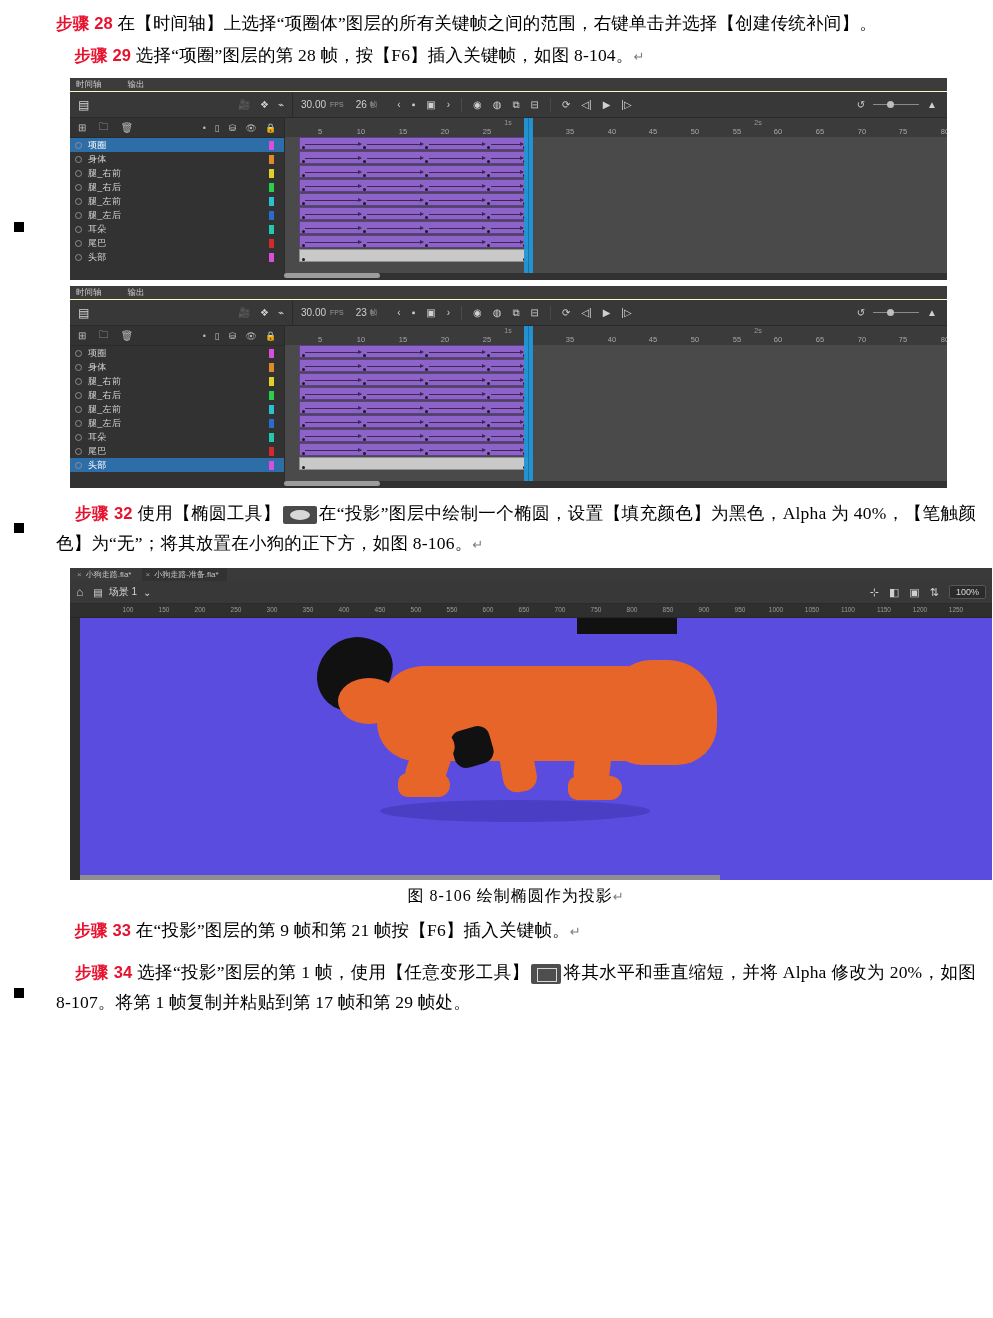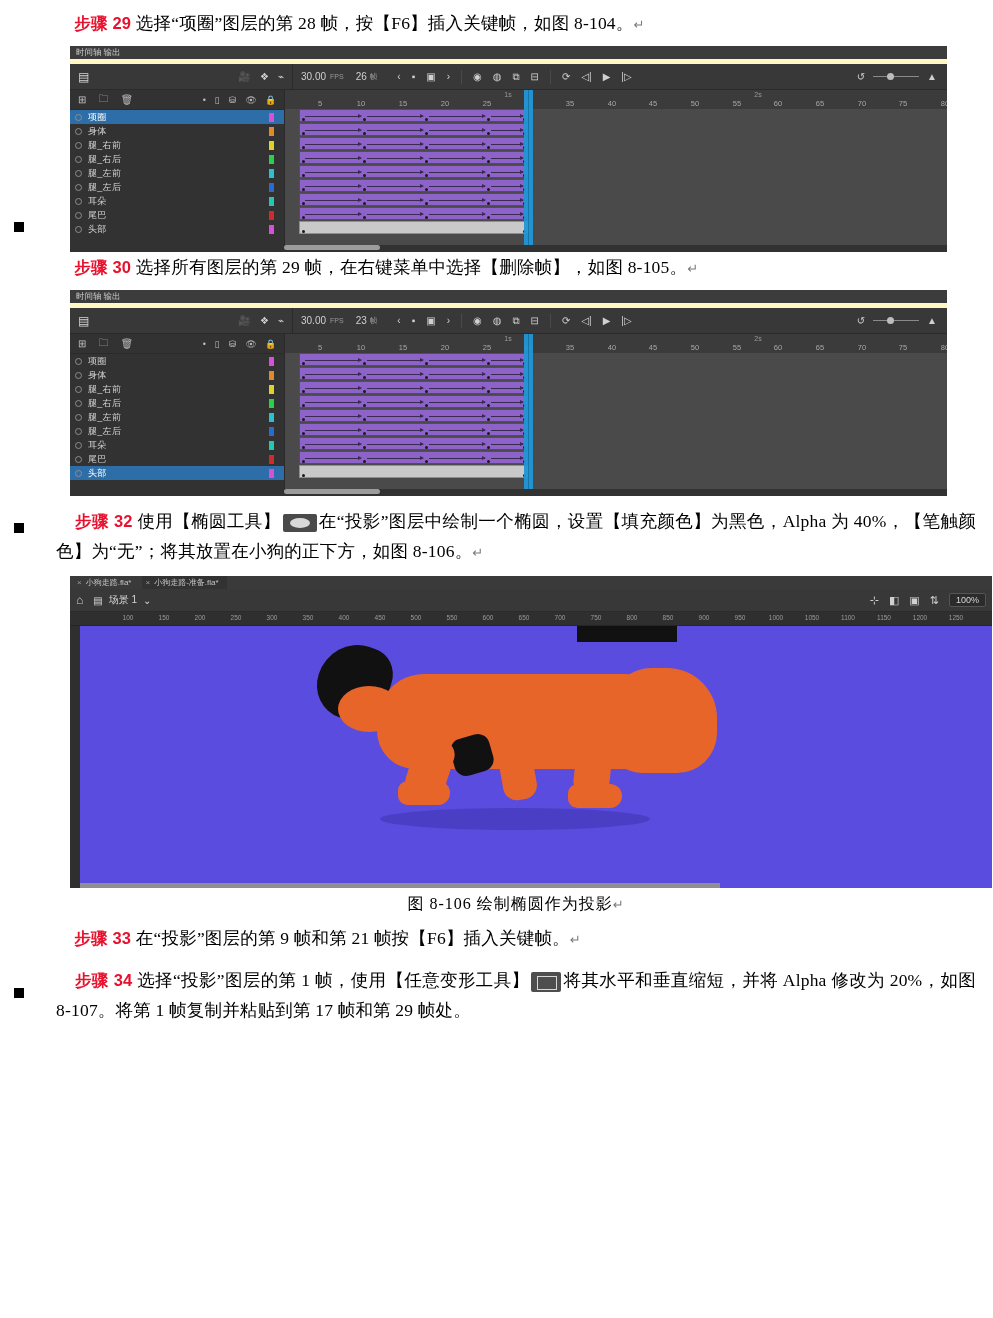--- a/index.html
+++ b/index.html
@@ -70,24 +70,24 @@
     font-family: "Liberation Sans", sans-serif;
     font-size: 9px;
     user-select: none;
   }
   .tl-titlebar {
     height: 13px;
     background: #3c3c3c;
     display: flex;
     align-items: center;
     padding-left: 6px;
-    gap: 2px;
+    gap: 26px;
     font-size: 8.5px;
     color: #cfcfcf;
-    border-bottom: 5px solid #fef9c3;
+    border-bottom: 1px solid #fef9c3;
   }
   .tl-toolbar {
     height: 25px;
     background: #383838;
     display: flex;
     align-items: center;
     border-bottom: 1px solid #2a2a2a;
   }
   .tl-left-tools {
     width: 214px;
@@ -485,20 +485,24 @@
 <body>
 
 <div class="page">
 
   <div class="margin-bullet" style="top:222px;"></div>
   <div class="margin-bullet" style="top:523px;"></div>
   <div class="margin-bullet" style="top:988px;"></div>
 
   <div class="content">
 
+    <p class="para">
+      <span class="step">步骤 28</span>
+      <span>在【时间轴】上选择“项圈体”图层的所有关键帧之间的范围，右键单击并选择【创建传统补间】。</span>
+    </p>
 
     <p class="para">
       &nbsp;&nbsp;&nbsp;&nbsp;<span class="step">步骤 29</span>
       <span>选择“项圈”图层的第 28 帧，按【F6】插入关键帧，如图 8-104。</span><span class="pilcrow">↵</span>
     </p>
 
     <div class="tl">
       <div class="tl-titlebar">
         <span>时间轴</span>
         <span>输出</span>
@@ -724,24 +728,20 @@
             <div class="head"></div>
             <div class="line"></div>
           </div>
         </div>
       </div>
       <div class="tl-bottom"></div>
       <div class="tl-scroll" style="left:214px;"></div>
     </div>
 
 
-    <p class="para">
-      &nbsp;&nbsp;&nbsp;&nbsp;<span class="step">步骤 30</span>
-      <span>选择所有图层的第 29 帧，在右键菜单中选择【删除帧】，如图 8-105。</span><span class="pilcrow">↵</span>
-    </p>
 
     <div class="tl">
       <div class="tl-titlebar">
         <span>时间轴</span>
         <span>输出</span>
       </div>
       <div class="tl-toolbar">
         <div class="tl-left-tools">
           <span class="layers-icon">▤</span>
           <span class="right-icons">

